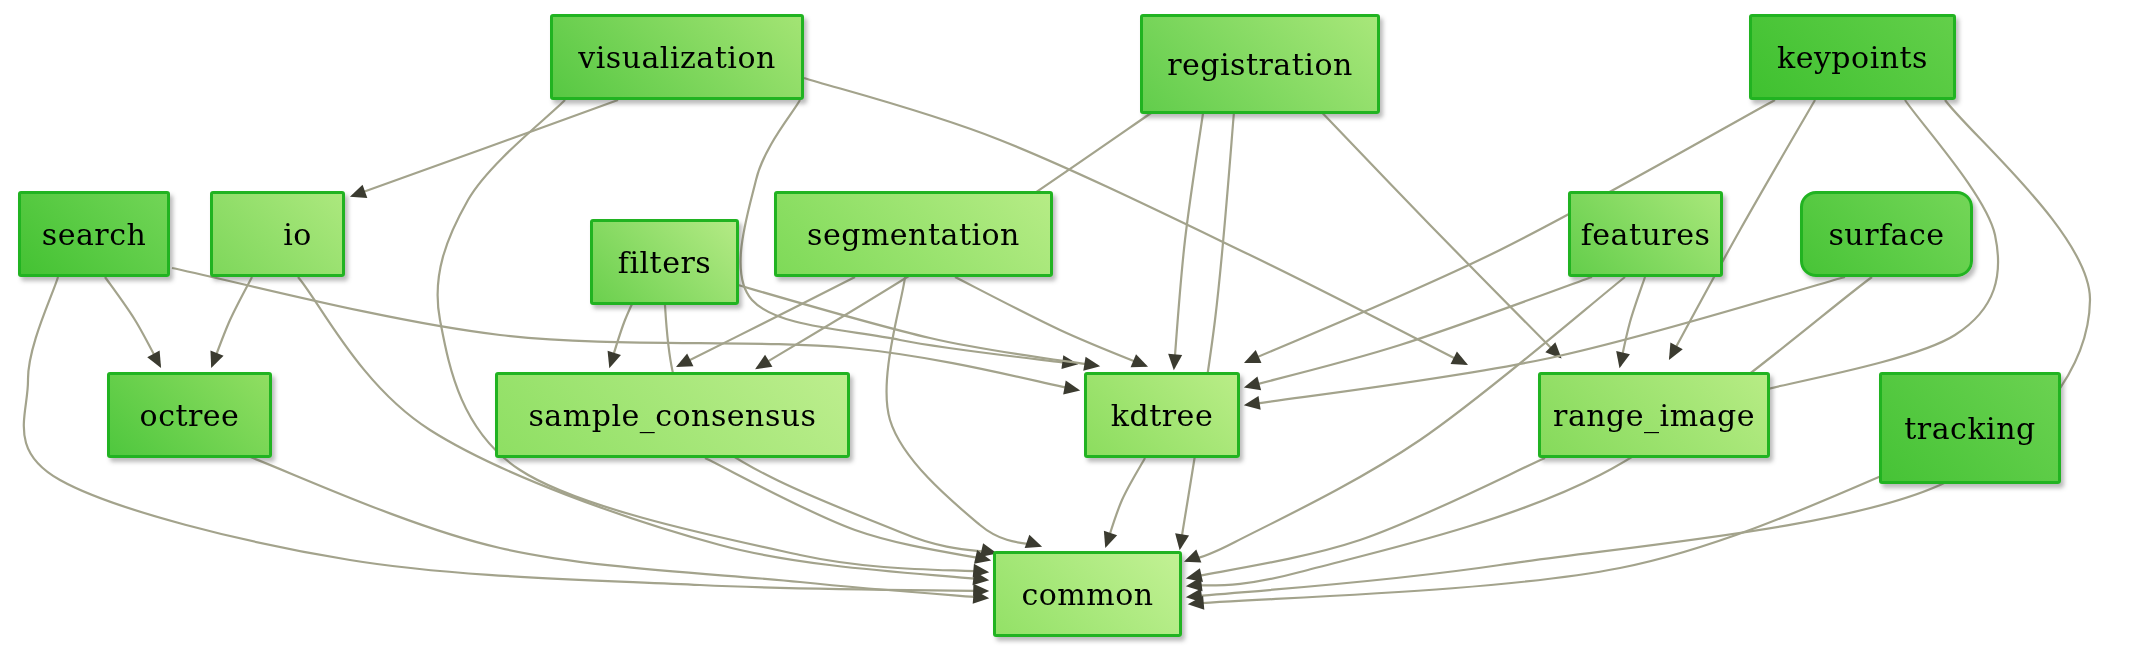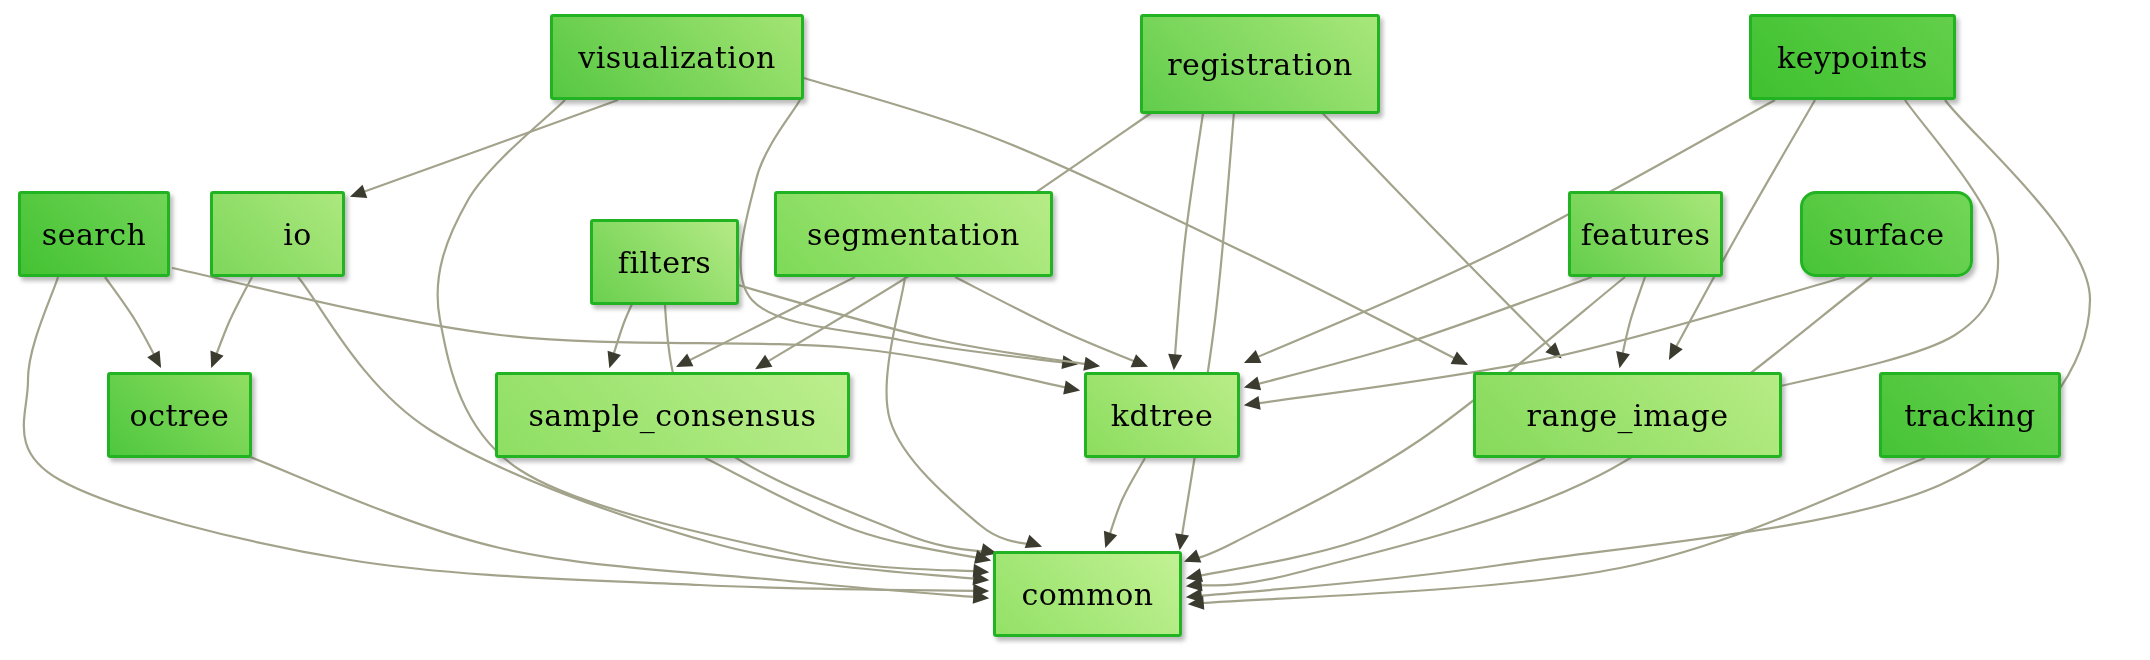--- a/index.html
+++ b/index.html
@@ -80,32 +80,32 @@
       </div>
       <div class="node" style="left: 774px; top: 191px; width: 279px; height: 86px; border-color: rgb(33, 179, 33); background: linear-gradient(45deg, rgb(126, 218, 88), rgb(182, 236, 134));">
         <span style="color: rgb(0, 0, 0);">segmentation</span>
       </div>
       <div class="node" style="left: 1568px; top: 191px; width: 155px; height: 86px; border-color: rgb(33, 179, 33); background: linear-gradient(45deg, rgb(100, 206, 75), rgb(168, 231, 122));">
         <span style="color: rgb(0, 0, 0);">features</span>
       </div>
       <div class="node" style="left: 1800px; top: 191px; width: 173px; height: 86px; border-color: rgb(33, 179, 33); background: linear-gradient(45deg, rgb(72, 196, 55), rgb(116, 214, 88)); border-radius: 16px;">
         <span style="color: rgb(0, 0, 0);">surface</span>
       </div>
-      <div class="node" style="left: 107px; top: 372px; width: 145px; height: 86px; border-color: rgb(33, 179, 33); background: linear-gradient(45deg, rgb(79, 199, 62), rgb(144, 222, 98));">
+      <div class="node" style="left: 107px; top: 372px; width: 165px; height: 86px; border-color: rgb(33, 179, 33); background: linear-gradient(45deg, rgb(79, 199, 62), rgb(144, 222, 98));">
         <span style="color: rgb(0, 0, 0);">octree</span>
       </div>
       <div class="node" style="left: 495px; top: 372px; width: 355px; height: 86px; border-color: rgb(33, 179, 33); background: linear-gradient(45deg, rgb(142, 223, 99), rgb(189, 238, 142));">
         <span style="color: rgb(0, 0, 0);">sample_consensus</span>
       </div>
       <div class="node" style="left: 1084px; top: 372px; width: 156px; height: 86px; border-color: rgb(33, 179, 33); background: linear-gradient(45deg, rgb(140, 221, 95), rgb(185, 237, 135));">
         <span style="color: rgb(0, 0, 0);">kdtree</span>
       </div>
-      <div class="node" style="left: 1473px; top: 372px; width: 309px; height: 86px; border-color: rgb(33, 179, 33); background: linear-gradient(45deg, rgb(133, 218, 91), rgb(183, 236, 133));">
+      <div class="node" style="left: 1538px; top: 372px; width: 232px; height: 86px; border-color: rgb(33, 179, 33); background: linear-gradient(45deg, rgb(133, 218, 91), rgb(183, 236, 133));">
         <span style="color: rgb(0, 0, 0);">range_image</span>
       </div>
-      <div class="node" style="left: 1879px; top: 372px; width: 182px; height: 86px; border-color: rgb(33, 179, 33); background: linear-gradient(45deg, rgb(70, 195, 54), rgb(107, 210, 81));">
+      <div class="node" style="left: 1879px; top: 372px; width: 182px; height: 112px; border-color: rgb(33, 179, 33); background: linear-gradient(45deg, rgb(70, 195, 54), rgb(107, 210, 81));">
         <span style="color: rgb(0, 0, 0);">tracking</span>
       </div>
       <div class="node" style="left: 993px; top: 551px; width: 189px; height: 86px; border-color: rgb(33, 179, 33); background: linear-gradient(45deg, rgb(147, 225, 103), rgb(194, 241, 148));">
         <span style="color: rgb(0, 0, 0);">common</span>
       </div>
     </div>
 </div>
 
 </body></html>

